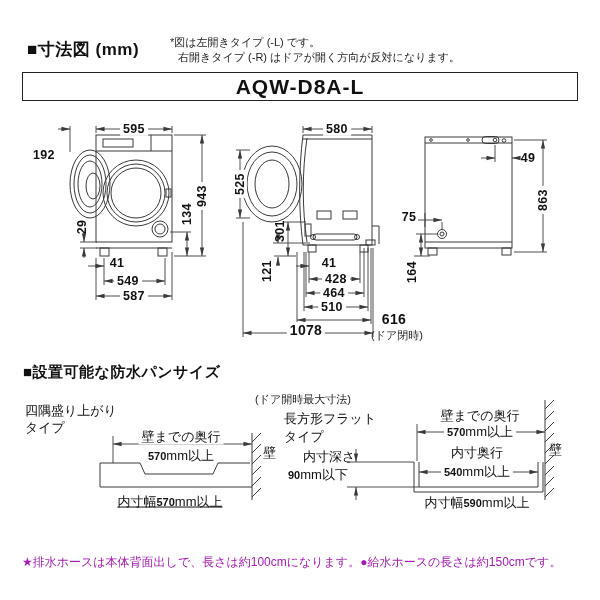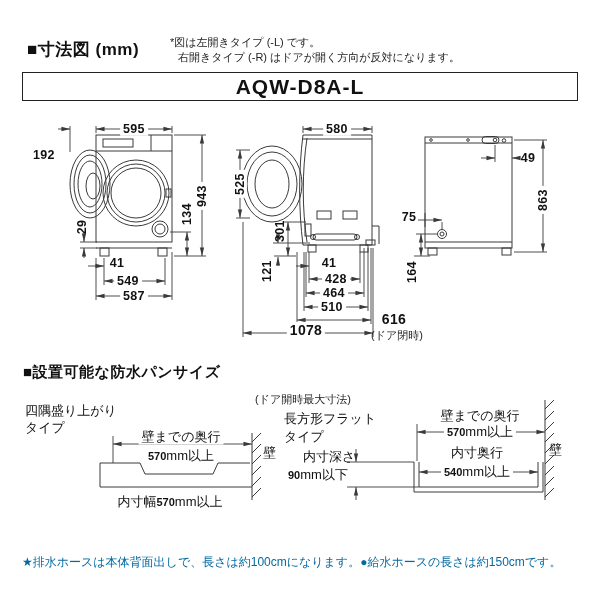--- a/index.html
+++ b/index.html
@@ -13,21 +13,21 @@
   .dim-lg{font-size:14px;font-weight:bold;letter-spacing:.3px;}
   .onln{background:#fff;padding:0 3px;}
   .jp{font-size:13px;}
   .jp-sm{font-size:11px;color:#222;}
   .jpb{font-size:11px;font-weight:bold;}
   .title{font-size:17px;font-weight:bold;letter-spacing:.5px;}
   .h2{font-size:15px;font-weight:bold;letter-spacing:.5px;}
   .model-box{position:absolute;left:22px;top:72px;width:554px;height:27px;
              border:1.5px solid #222;display:flex;align-items:center;justify-content:center;
              font-size:21px;font-weight:bold;letter-spacing:1px;}
-  .footer{font-size:12px;color:#0369a1;}
+  .footer{font-size:12px;color:#a21caf;}
 </style>
 </head>
 <body>
 
 <div class="page">
 
   <svg width="600" height="600" viewBox="0 0 600 600">
     <defs>
       <marker id="ar" viewBox="0 0 10 6" markerWidth="10" markerHeight="6" refX="9.5" refY="3" orient="auto-start-reverse">
         <path d="M0,0.6 L9.5,3 L0,5.4 Z" fill="#3a3a3a"></path>
@@ -230,27 +230,28 @@
   <span class="lb dim ctr" style="left:409px;top:217px;">75</span>
   <span class="lb dim vrt" style="left:412px;top:272px;">164</span>
 
   <div class="lb h2" style="left:23px;top:363px;">■設置可能な防水パンサイズ</div>
 
   <div class="lb jp" style="left:25px;top:404px;">四隅盛り上がり</div>
   <div class="lb jp" style="left:25px;top:421px;">タイプ</div>
   <div class="lb jp ctr onln" style="left:181px;top:437px;">壁までの奥行</div>
   <div class="lb jp ctr" style="left:181px;top:456px;"><span class="jpb">570</span><span>mm以上</span></div>
   <div class="lb jp" style="left:263px;top:446px;">壁</div>
-  <div class="lb jp ctr" style="left:170px;top:502px;"><span>内寸幅</span><span class="jpb">570</span><span>mm以上</span></div>
+  <div class="lb jp ctr" style="left:170px;top:502px;text-decoration:underline;"><span>内寸幅</span><span class="jpb">570</span><span>mm以上</span></div>
 
   <div class="lb jp" style="left:284px;top:412px;">長方形フラット</div>
   <div class="lb jp" style="left:284px;top:430px;">タイプ</div>
   <div class="lb jp" style="left:303px;top:450px;">内寸深さ</div>
   <div class="lb jp" style="left:288px;top:468px;"><span class="jpb">90</span><span>mm以下</span></div>
   <div class="lb jp ctr" style="left:480px;top:416px;">壁までの奥行</div>
   <div class="lb jp ctr onln" style="left:480px;top:432px;"><span class="jpb">570</span><span>mm以上</span></div>
   <div class="lb jp ctr" style="left:477px;top:453px;">内寸奥行</div>
   <div class="lb jp ctr onln" style="left:477px;top:472px;"><span class="jpb">540</span><span>mm以上</span></div>
   <div class="lb jp" style="left:549px;top:443px;">壁</div>
+  <div class="lb jp ctr" style="left:477px;top:503px;"><span>内寸幅</span><span class="jpb">590</span><span>mm以上</span></div>
 
   <div class="lb footer" style="left:22px;top:556px;">★排水ホースは本体背面出しで、長さは約100cmになります。●給水ホースの長さは約150cmです。</div>
 
 </div>
 
 </body></html>

